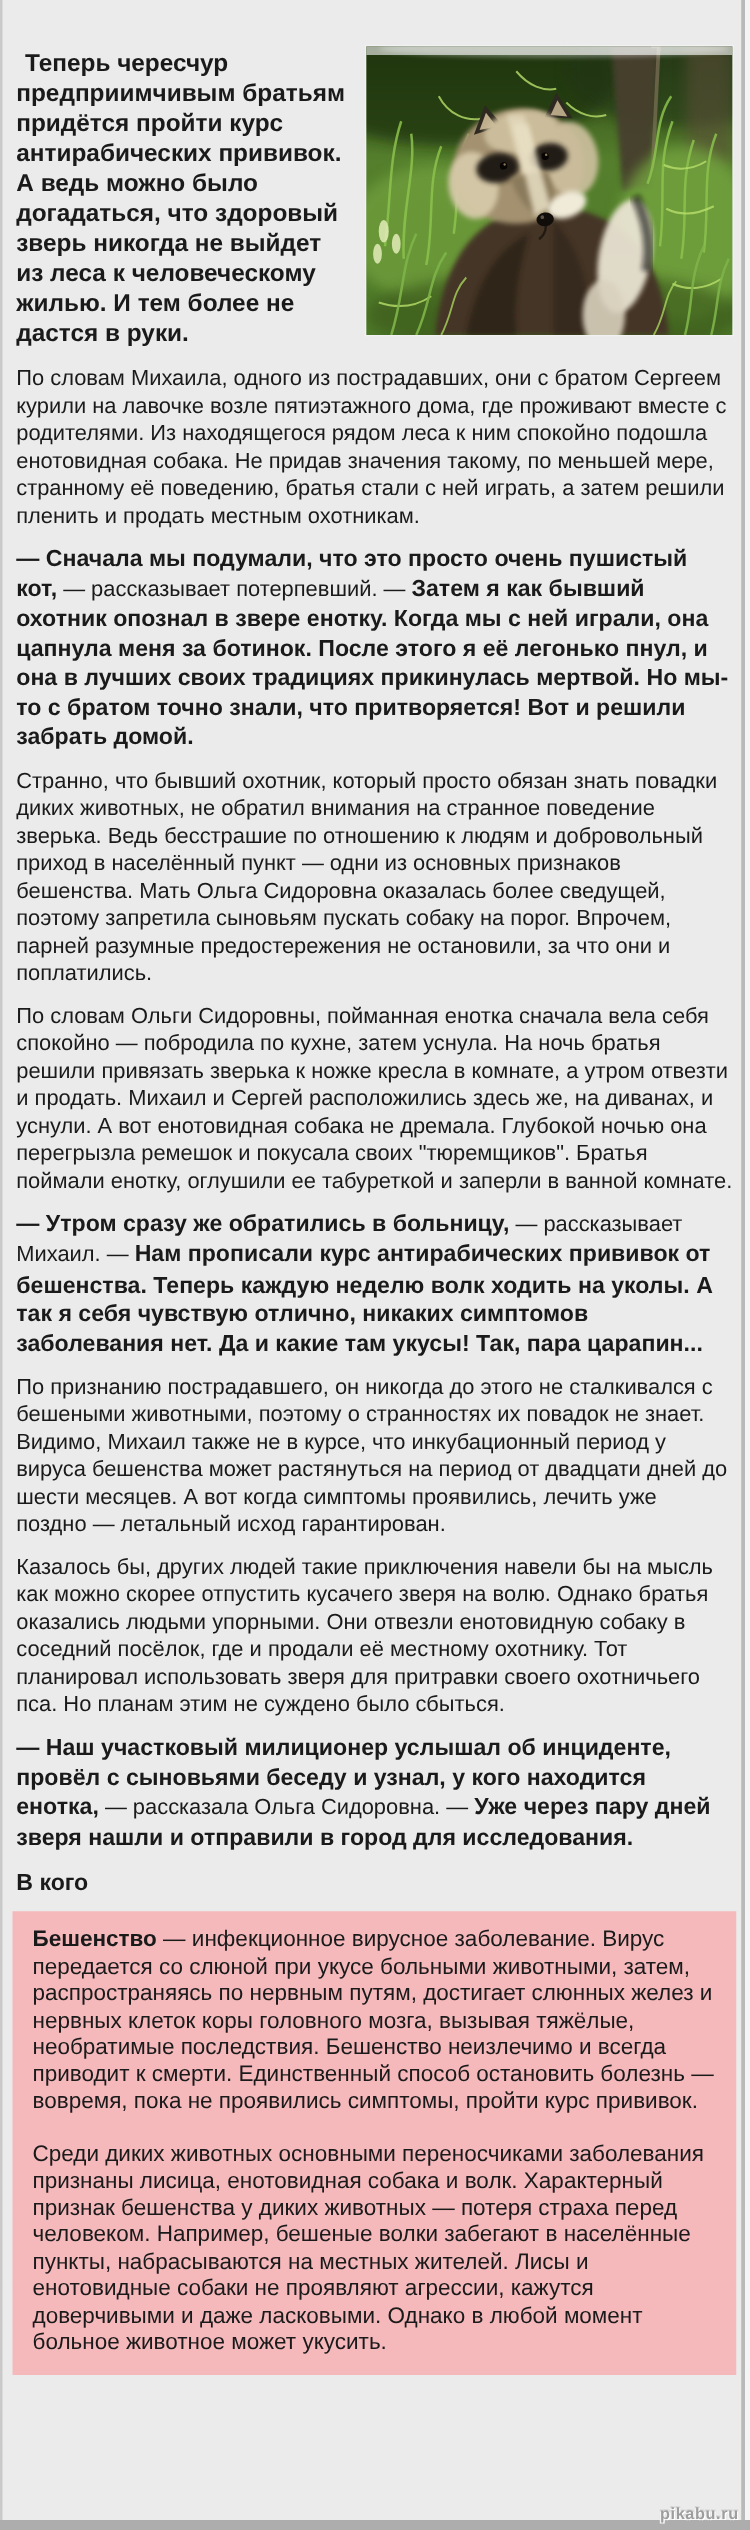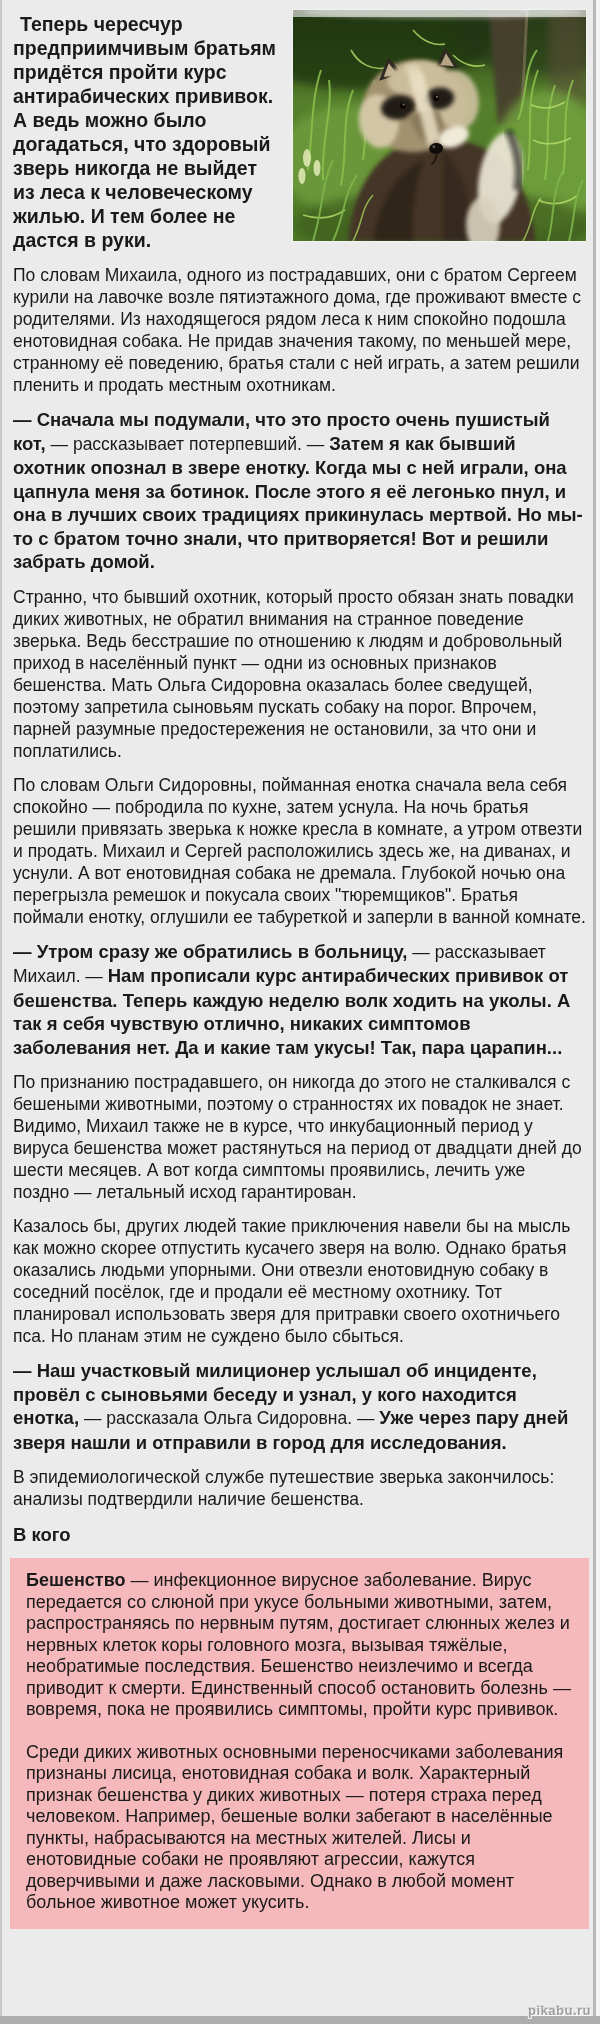--- a/index.html
+++ b/index.html
@@ -15,21 +15,21 @@
     background:var(--page-bg);
     font-family:"Liberation Sans","DejaVu Sans",sans-serif;
     color:var(--text);
   }
   
   .edge-left{position:absolute;left:0;top:0;width:2px;height:100%;background:#c9c9c9;}
   .edge-right-line{position:absolute;right:4px;top:0;width:3px;height:100%;background:#b9b9b9;}
   .edge-right-white{position:absolute;right:0;top:0;width:4px;height:100%;background:#f5f5f5;}
   .bottom-strip{position:absolute;left:0;bottom:0;width:100%;height:8px;background:var(--strip);z-index:5;}
 
-  .page{padding:0 14px 0 13px;position:relative;}
+  .page{padding:0 14px 0 13px;position:relative;margin-top:27px;}
 
   .top{display:flex;align-items:flex-start;min-height:242px;}
   .intro{
     flex:1 1 auto;
     padding:12px 10px 0 0;
     font-weight:bold;
     font-size:19.5px;
     line-height:24px;
     text-indent:7px;
     letter-spacing:0;
@@ -207,21 +207,20 @@
 
   <div class="body-text" id="article-body">
       <p><span class="">По словам Михаила, одного из пострадавших, они с братом Сергеем курили на лавочке возле пятиэтажного дома, где проживают вместе с родителями. Из находящегося рядом леса к ним спокойно подошла енотовидная собака. Не придав значения такому, по меньшей мере, странному её поведению, братья стали с ней играть, а затем решили пленить и продать местным охотникам.</span></p>
       <p class="quote"><span class="b">— Сначала мы подумали, что это просто очень пушистый кот,</span><span class="reg"> — рассказывает потерпевший. — </span><span class="b">Затем я как бывший охотник опознал в звере енотку. Когда мы с ней играли, она цапнула меня за ботинок. После этого я её легонько пнул, и она в лучших своих традициях прикинулась мертвой. Но мы-то с братом точно знали, что притворяется! Вот и решили забрать домой.</span></p>
       <p><span class="">Странно, что бывший охотник, который просто обязан знать повадки диких животных, не обратил внимания на странное поведение зверька. Ведь бесстрашие по отношению к людям и добровольный приход в населённый пункт — одни из основных признаков бешенства. Мать Ольга Сидоровна оказалась более сведущей, поэтому запретила сыновьям пускать собаку на порог. Впрочем, парней разумные предостережения не остановили, за что они и поплатились.</span></p>
       <p><span class="">По словам Ольги Сидоровны, пойманная енотка сначала вела себя спокойно — побродила по кухне, затем уснула. На ночь братья решили привязать зверька к ножке кресла в комнате, а утром отвезти и продать. Михаил и Сергей расположились здесь же, на диванах, и уснули. А вот енотовидная собака не дремала. Глубокой ночью она перегрызла ремешок и покусала своих "тюремщиков". Братья поймали енотку, оглушили ее табуреткой и заперли в ванной комнате.</span></p>
       <p class="quote"><span class="b">— Утром сразу же обратились в больницу,</span><span class="reg"> — рассказывает Михаил. — </span><span class="b">Нам прописали курс антирабических прививок от бешенства. Теперь каждую неделю волк ходить на уколы. А так я себя чувствую отлично, никаких симптомов заболевания нет. Да и какие там укусы! Так, пара царапин...</span></p>
       <p><span class="">По признанию пострадавшего, он никогда до этого не сталкивался с бешеными животными, поэтому о странностях их повадок не знает. Видимо, Михаил также не в курсе, что инкубационный период у вируса бешенства может растянуться на период от двадцати дней до шести месяцев. А вот когда симптомы проявились, лечить уже поздно — летальный исход гарантирован.</span></p>
       <p><span class="">Казалось бы, других людей такие приключения навели бы на мысль как можно скорее отпустить кусачего зверя на волю. Однако братья оказались людьми упорными. Они отвезли енотовидную собаку в соседний посёлок, где и продали её местному охотнику. Тот планировал использовать зверя для притравки своего охотничьего пса. Но планам этим не суждено было сбыться.</span></p>
       <p class="quote"><span class="b">— Наш участковый милиционер услышал об инциденте, провёл с сыновьями беседу и узнал, у кого находится енотка,</span><span class="reg"> — рассказала Ольга Сидоровна. — </span><span class="b">Уже через пару дней зверя нашли и отправили в город для исследования.</span></p>
-      <p><span class="">В эпидемиологической службе путешествие зверька закончилось: анализы подтвердили наличие бешенства.</span></p>
     </div>
 
   <div class="section-header">В кого</div>
 
   <div class="info-box" id="info-box-body">
       <p><span class="b">Бешенство</span><span class=""> — инфекционное вирусное заболевание. Вирус передается со слюной при укусе больными животными, затем, распространяясь по нервным путям, достигает слюнных желез и нервных клеток коры головного мозга, вызывая тяжёлые, необратимые последствия. Бешенство неизлечимо и всегда приводит к смерти. Единственный способ остановить болезнь — вовремя, пока не проявились симптомы, пройти курс прививок.</span></p>
       <p><span class="">Среди диких животных основными переносчиками заболевания признаны лисица, енотовидная собака и волк. Характерный признак бешенства у диких животных — потеря страха перед человеком. Например, бешеные волки забегают в населённые пункты, набрасываются на местных жителей. Лисы и енотовидные собаки не проявляют агрессии, кажутся доверчивыми и даже ласковыми. Однако в любой момент больное животное может укусить.</span></p>
     </div>
 
 </div>

